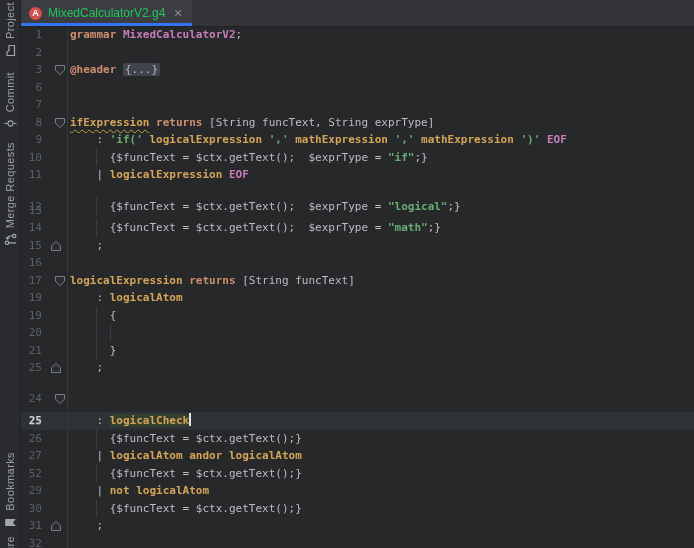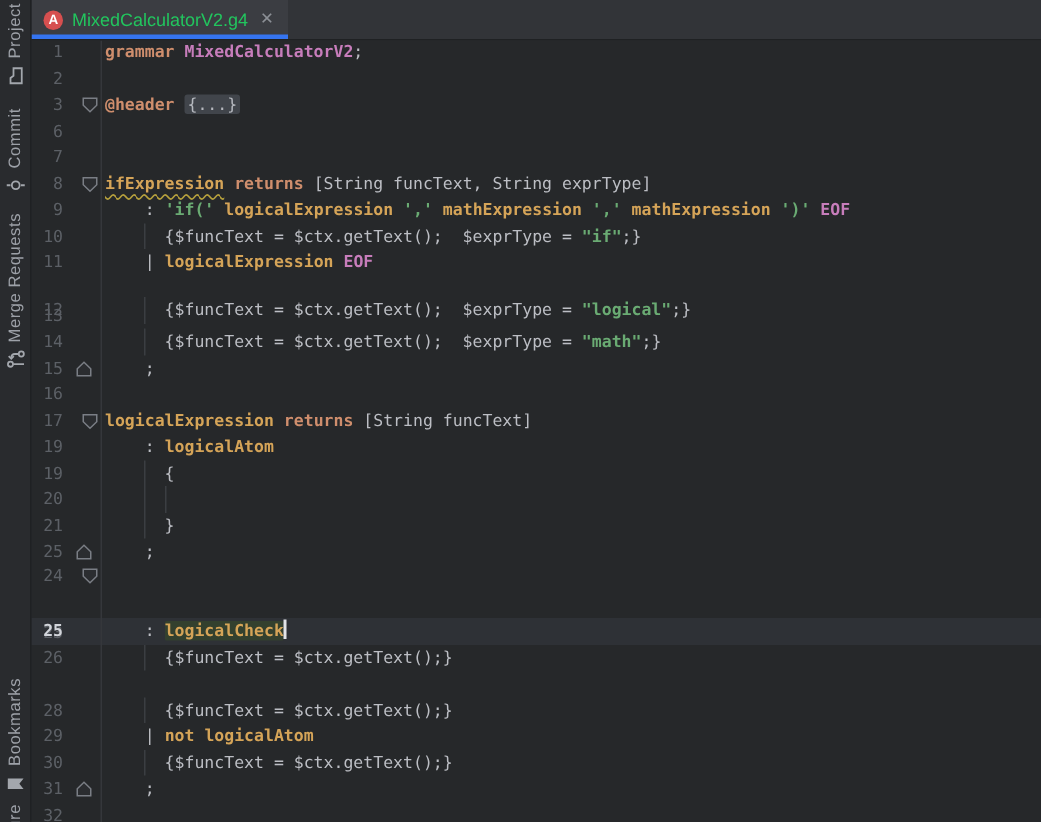--- a/index.html
+++ b/index.html
@@ -138,26 +138,27 @@
             <path d="M1.5 1.5 H10.5 V6.2 L6 10.5 L1.5 6.2 Z" fill="#2B2D30" stroke="#7A7E85" stroke-width="1"></path>
           </svg></span><span class="code"><span class="t-ruleDef">logicalExpression</span><span class="t-plain"> </span><span class="t-kw">returns</span><span class="t-plain"> [String funcText]</span></span></div>
       <div class="row" style="top: 263.25px;"><span class="ln">19</span><span class="code"><span class="t-plain">    : </span><span class="t-rule">logicalAtom</span></span></div>
       <div class="row" style="top: 280.8px;"><div class="guide" style="left: 76.48px;"></div><span class="ln">19</span><span class="code"><span class="t-plain">      {</span></span></div>
       <div class="row" style="top: 298.35px;"><div class="guide" style="left: 76.48px;"></div><div class="guide" style="left: 89.72px;"></div><span class="ln">20</span></div>
       <div class="row" style="top: 315.9px;"><div class="guide" style="left: 76.48px;"></div><span class="ln">21</span><span class="code"><span class="t-plain">      }</span></span></div>
       <div class="row" style="top: 333.45px;"><span class="ln">25</span><span class="fold" style="left: 30px;"><svg width="12" height="12" viewBox="0 0 12 12">
             <path d="M1.5 10.5 H10.5 V5.8 L6 1.5 L1.5 5.8 Z" fill="#2B2D30" stroke="#7A7E85" stroke-width="1"></path>
           </svg></span><span class="code"><span class="t-plain">    ;</span></span></div>
       <div class="row" style="top: 351px; margin-top: 36px;"><span class="ln">23</span><span class="code"></span></div>
-      <div class="row" style="top: 349px;"><span class="ln">24</span><span class="fold" style="left: 34px;"><svg width="12" height="12" viewBox="0 0 12 12">
+      <div class="row" style="top: 364px;"><span class="ln">24</span><span class="fold" style="left: 34px;"><svg width="12" height="12" viewBox="0 0 12 12">
             <path d="M1.5 1.5 H10.5 V6.2 L6 10.5 L1.5 6.2 Z" fill="#2B2D30" stroke="#7A7E85" stroke-width="1"></path>
           </svg></span></div>
       <div class="row current" style="top: 386.1px;"><span class="ln cur">25</span><span class="code"><span class="t-plain">    : </span><span class="t-ruleHl">logicalCheck</span><span class="caret"></span></span></div>
       <div class="row" style="top: 403.65px;"><div class="guide" style="left: 76.48px;"></div><span class="ln">26</span><span class="code"><span class="t-plain">      {$funcText = $ctx.getText();}</span></span></div>
-      <div class="row" style="top: 438.75px;"><div class="guide" style="left: 76.48px;"></div><span class="ln">28</span><span class="code"><span class="t-plain">      {$funcText = $ctx.getText();}</span></span></div>
+      <div class="row" style="top: 421.2px;"><span class="ln">27</span><span class="code"><span class="t-plain">    | </span><span class="t-rule">logicalAtom</span><span class="t-plain"> </span><span class="t-rule">andor</span><span class="t-plain"> </span><span class="t-rule">logicalAtom</span></span></div>
+      <div class="row" style="top: 438.75px;"><div class="guide" style="left: 76.48px;"></div><span class="ln">52</span><span class="code"><span class="t-plain">      {$funcText = $ctx.getText();}</span></span></div>
       <div class="row" style="top: 456.3px;"><span class="ln">29</span><span class="code"><span class="t-plain">    | </span><span class="t-rule">not</span><span class="t-plain"> </span><span class="t-rule">logicalAtom</span></span></div>
       <div class="row" style="top: 473.85px;"><div class="guide" style="left: 76.48px;"></div><span class="ln">30</span><span class="code"><span class="t-plain">      {$funcText = $ctx.getText();}</span></span></div>
       <div class="row" style="top: 491.4px;"><span class="ln">31</span><span class="fold" style="left: 30px;"><svg width="12" height="12" viewBox="0 0 12 12">
             <path d="M1.5 10.5 H10.5 V5.8 L6 1.5 L1.5 5.8 Z" fill="#2B2D30" stroke="#7A7E85" stroke-width="1"></path>
           </svg></span><span class="code"><span class="t-plain">    ;</span></span></div>
       <div class="row" style="top: 508.95px;"><span class="ln">32</span><span class="code"></span></div>
     </div>
 
 </div>
 

